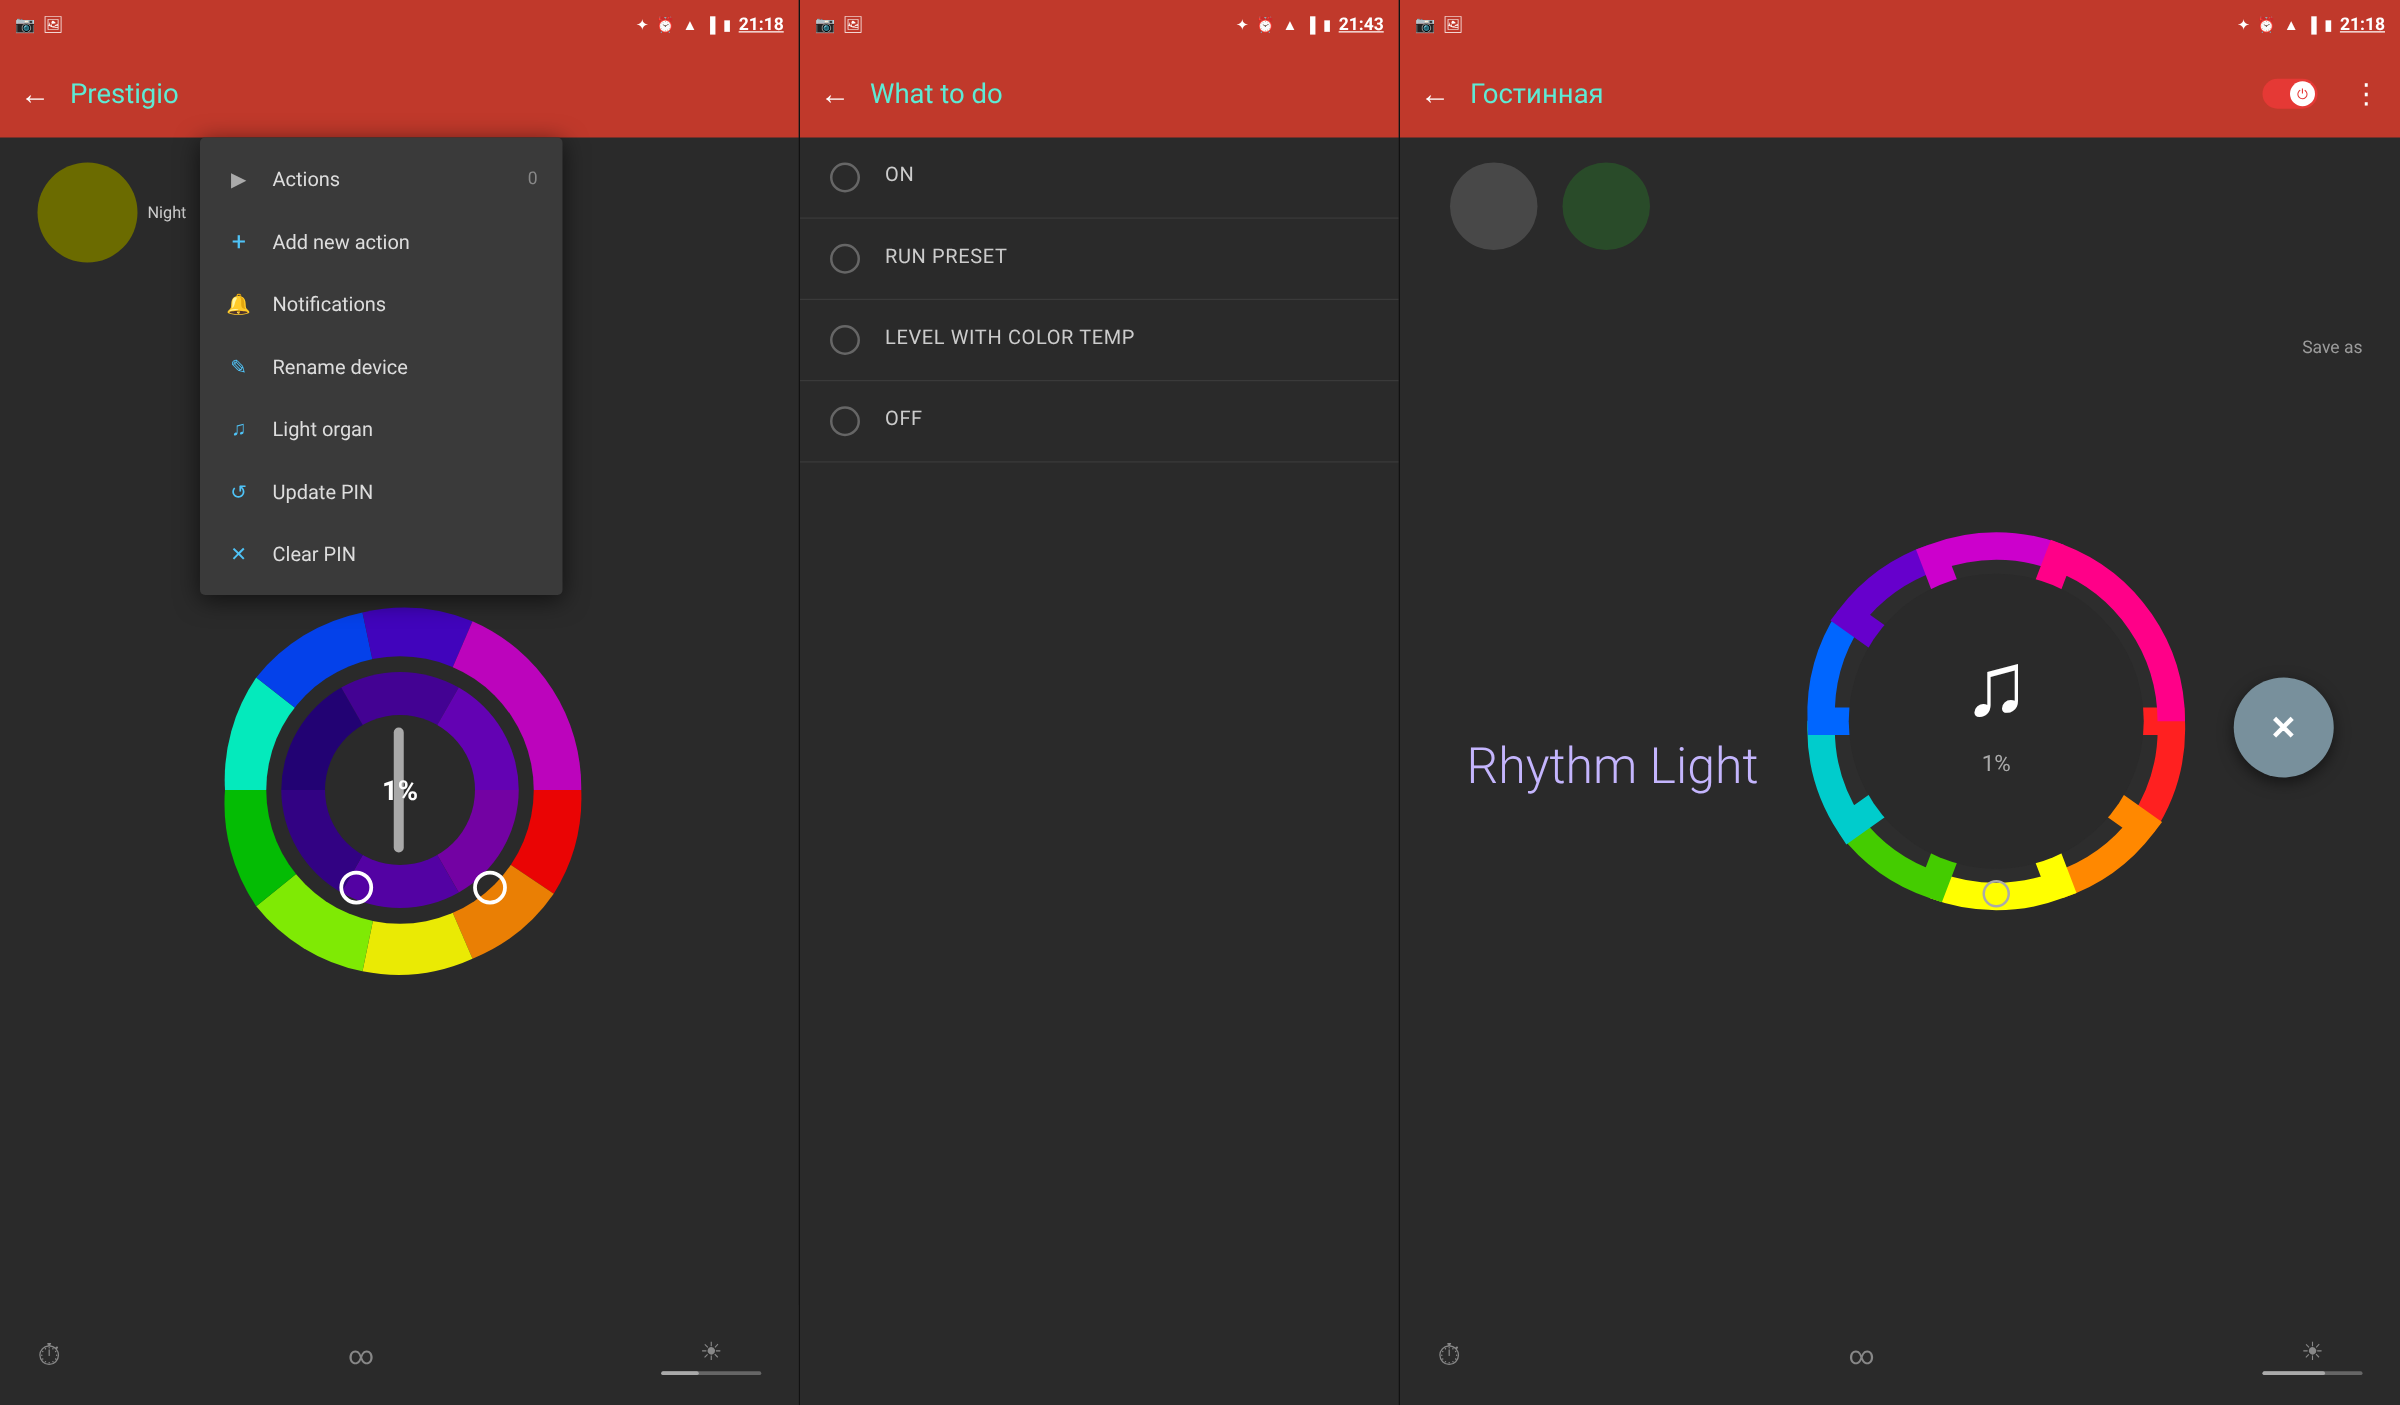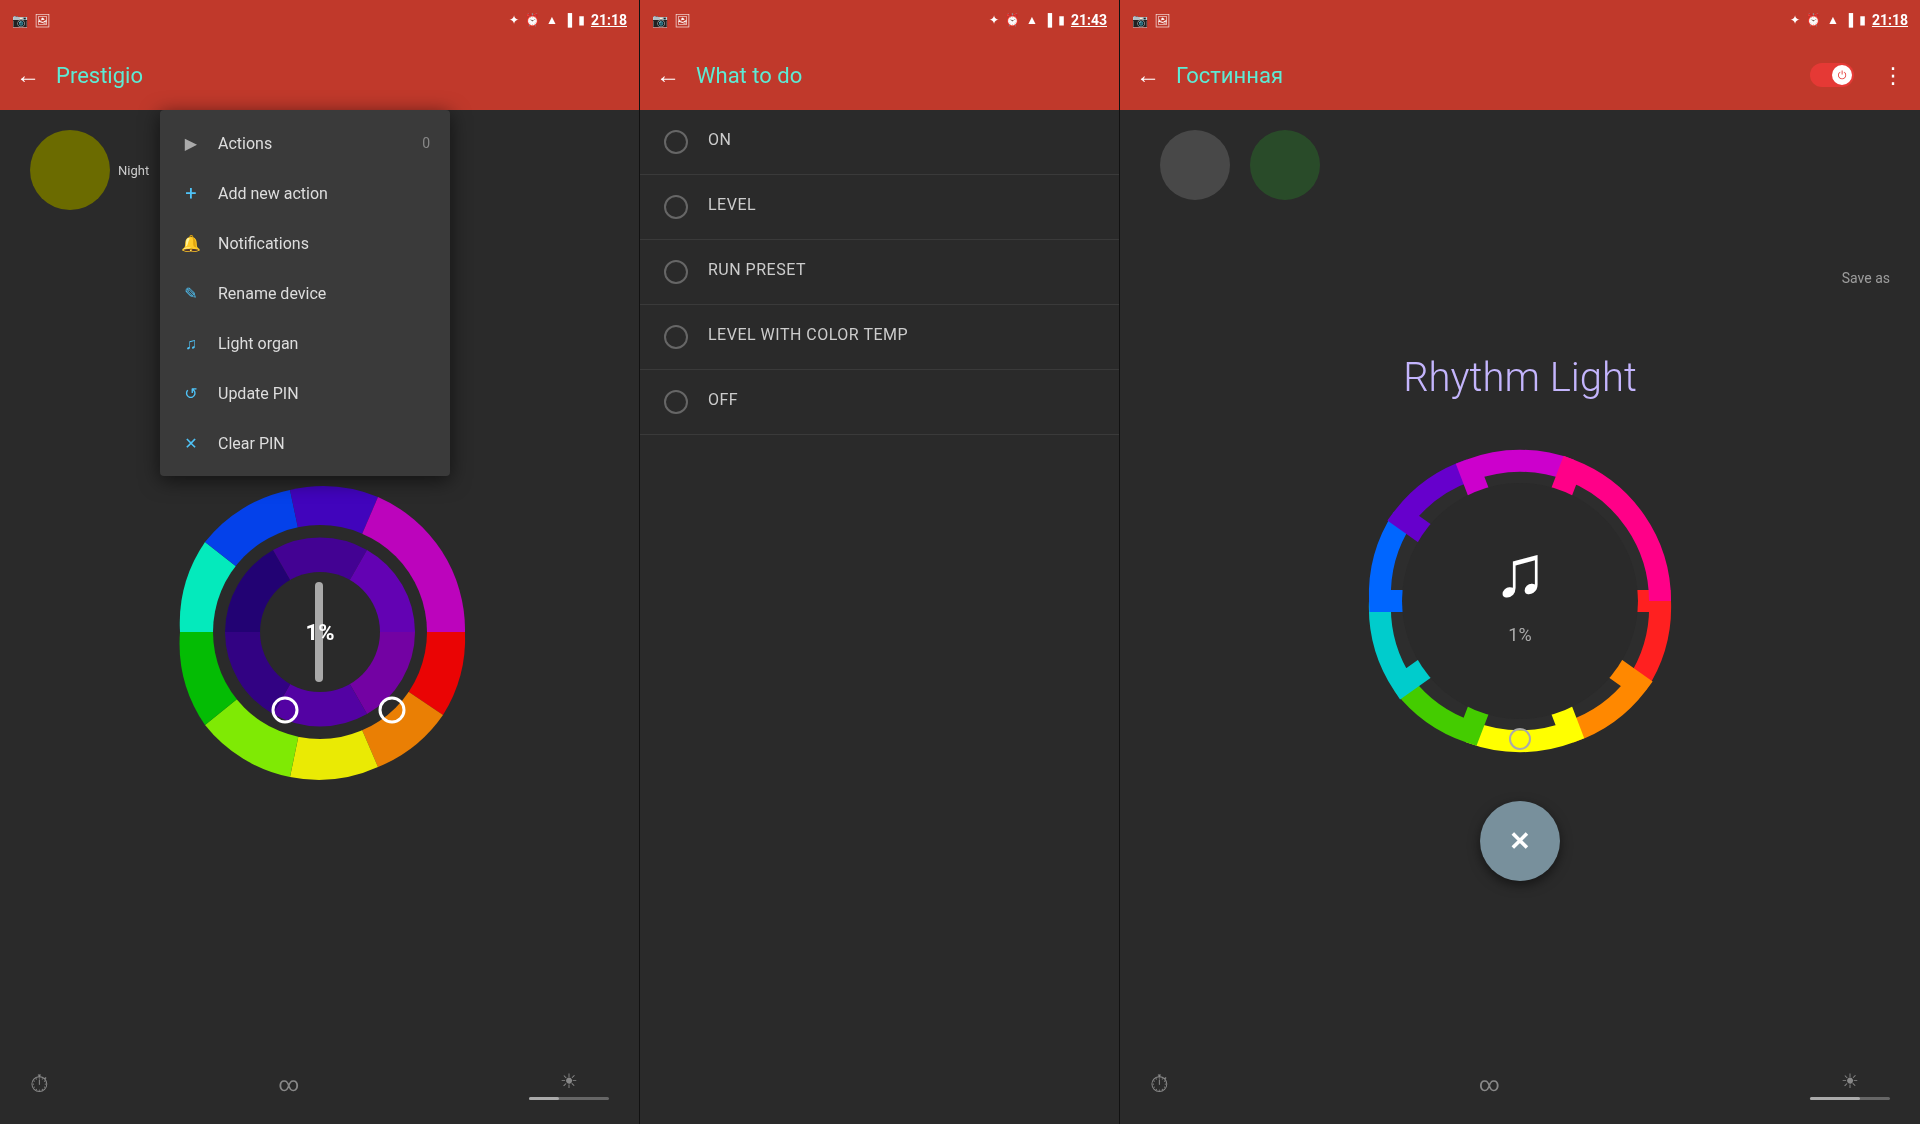--- a/index.html
+++ b/index.html
@@ -203,21 +203,21 @@
       display: flex;
       align-items: center;
       justify-content: center;
     }
     .power-knob-icon { font-size: 11px; color: #e53935; }
     .more-btn { color: white; font-size: 22px; cursor: pointer; }
 
     .rhythm-content {
       flex: 1;
       display: flex;
-      flex-direction: column;
+      flex-direction: row;
       align-items: center;
       justify-content: center;
       position: relative;
       padding: 20px;
     }
 
     .save-as-text {
       position: absolute;
       top: 160px;
       right: 30px;
@@ -414,24 +414,20 @@
 
   <div class="app-bar">
     <span class="back-btn">←</span>
     <span class="title">What to do</span>
   </div>
 
   <div class="list-container">
     <div class="list-item">
       <div class="radio-circle"></div>
       <span class="list-item-label">ON</span>
-    </div>
-    <div class="list-item">
-      <div class="radio-circle"></div>
-      <span class="list-item-label">LEVEL</span>
     </div>
     <div class="list-item">
       <div class="radio-circle"></div>
       <span class="list-item-label">RUN PRESET</span>
     </div>
     <div class="list-item">
       <div class="radio-circle"></div>
       <span class="list-item-label">LEVEL WITH COLOR TEMP</span>
     </div>
     <div class="list-item">

